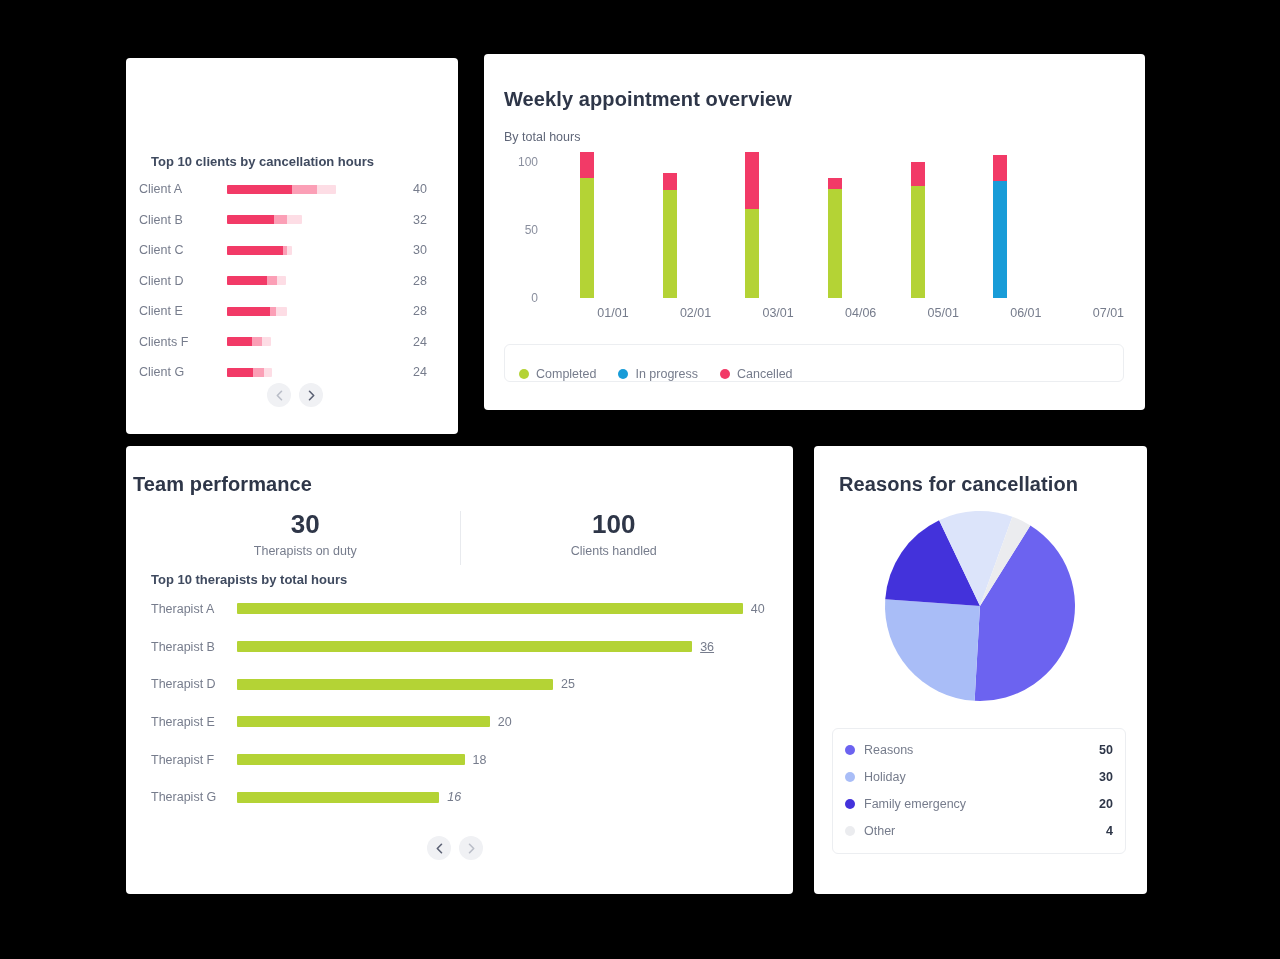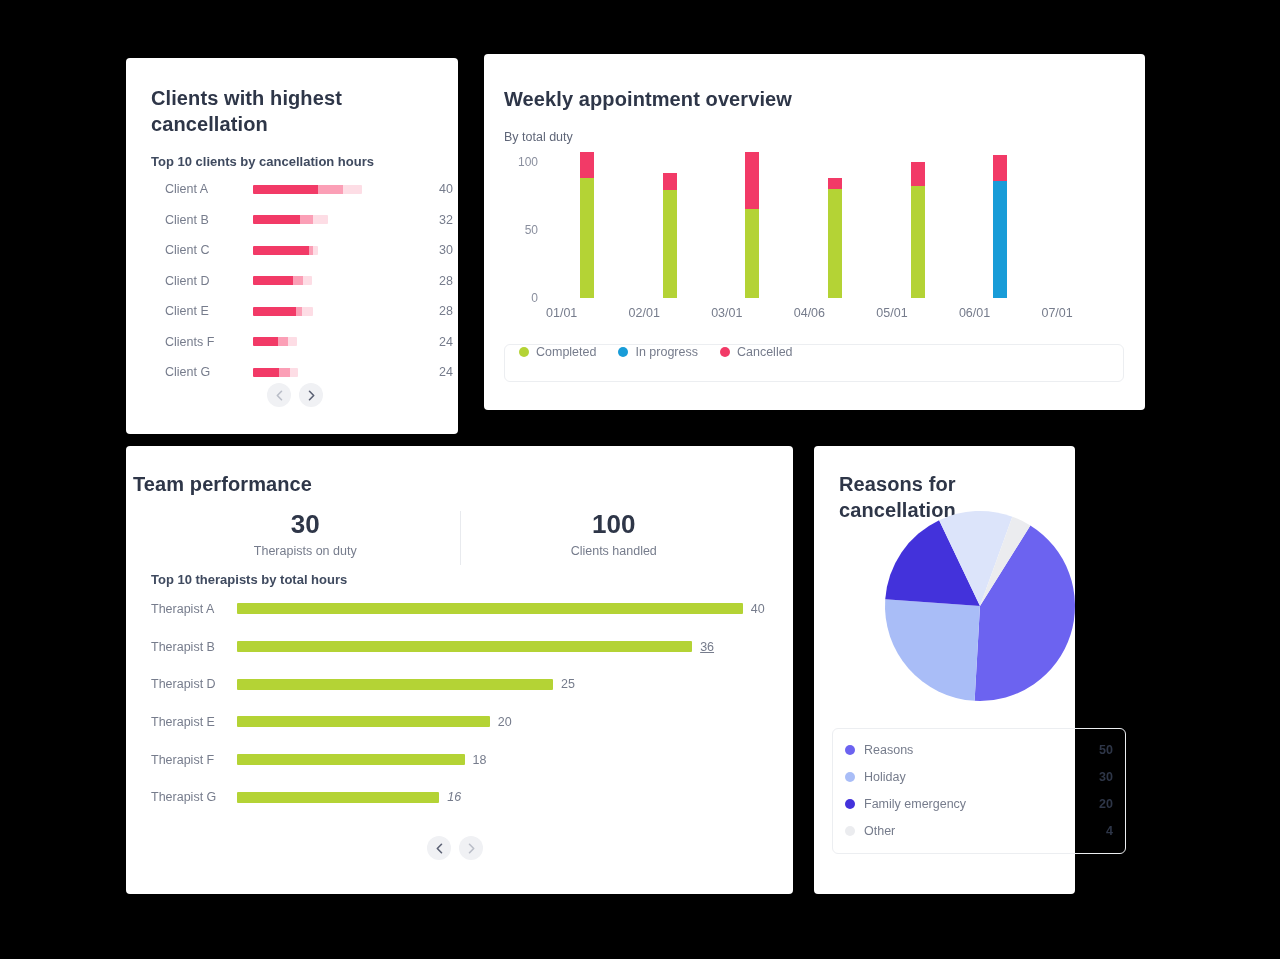--- a/index.html
+++ b/index.html
@@ -23,21 +23,21 @@
     line-height: 26px; letter-spacing: .1px;
   }
   .sub-label {
     font-size: 13px; font-weight: bold; color: #3f4a5f;
   }
 
   
   #card-clients { left: 126px; top: 58px; width: 332px; height: 376px; }
   #card-clients .card-title { position: absolute; left: 25px; top: 27px; width: 240px; }
   #card-clients .sub-label  { position: absolute; left: 25px; top: 96px; }
-  .client-rows { position: absolute; left: 39px; top: 116px; width: 288px; }
+  .client-rows { position: absolute; left: 13px; top: 116px; width: 288px; }
   .client-row {
     display: flex; align-items: center; height: 30.5px;
   }
   .client-name {
     width: 88px; flex: 0 0 88px;
     font-size: 12.5px; color: #767c8c; white-space: nowrap;
   }
   .client-track {
     flex: 1 1 auto; height: 9px; position: relative; display: flex;
     border-radius: 1px; overflow: hidden;
@@ -84,28 +84,28 @@
   .bar-stack {
     width: 14px; display: flex; flex-direction: column;
     justify-content: flex-end; height: 100%;
   }
   .bar-seg { width: 100%; }
   .x-axis {
     position: absolute; left: 42px; right: 0; top: 158px;
     display: flex;
   }
   .x-tick {
-    flex: 1 1 0; text-align: left;
+    flex: 1 1 0; text-align: right;
     font-size: 12.5px; color: #767c8c;
   }
 
   .legend-box {
     position: absolute; left: 20px; top: 290px; width: 620px; height: 38px;
     border: 1px solid #eceef1; border-radius: 6px;
-    display: flex; align-items: flex-start; gap: 22px; padding-left: 14px;
+    display: flex; align-items: flex-end; gap: 22px; padding-left: 14px;
   }
   .legend-item { display: flex; align-items: center; gap: 7px; }
   .legend-dot { width: 10px; height: 10px; border-radius: 50%; }
   .legend-txt { font-size: 12.5px; color: #767c8c; }
 
   
   #card-team { left: 126px; top: 446px; width: 667px; height: 448px; }
   #card-team .card-title { position: absolute; left: 7px; top: 25px; }
   .kpis {
     position: absolute; left: 25px; top: 62px; width: 617px; height: 60px;
@@ -127,40 +127,39 @@
     font-size: 12.5px; color: #767c8c; white-space: nowrap;
   }
   .ther-track { flex: 1 1 auto; height: 11px; position: relative; }
   .ther-fill { height: 100%; border-radius: 1px; }
   .ther-val {
     position: absolute; top: 50%; transform: translateY(-50%);
     font-size: 12.5px; color: #767c8c; white-space: nowrap;
   }
 
   
-  #card-pie { left: 814px; top: 446px; width: 261px; height: 448px; }
+  #card-pie { left: 814px; top: 446px; width: 333px; height: 448px; }
   #card-pie .card-title { position: absolute; left: 25px; top: 25px; }
   .pie-wrap { position: absolute; left: 0; top: 52px; width: 331px; height: 220px; }
   .pie-legend {
     position: absolute; left: 18px; top: 282px; width: 294px;
     border: 1px solid #eceef1; border-radius: 6px;
     padding: 7px 12px 9px 12px;
   }
   .pl-row { display: flex; align-items: center; height: 27px; }
   .pl-dot { width: 10px; height: 10px; border-radius: 50%; flex: 0 0 10px; }
   .pl-lbl { flex: 1 1 auto; font-size: 12.5px; color: #767c8c; margin-left: 9px; }
   .pl-val { font-size: 12.5px; font-weight: bold; color: #2e3648; }
 </style>
 </head>
 <body>
 
 <div class="stage">
 
   <div class="card" id="card-clients">
-    <div class="card-title">Clients with highest cancellation</div>
     <div class="sub-label">Top 10 clients by cancellation hours</div>
     <div class="client-rows" id="client-rows">
         <div class="client-row">
           <div class="client-name">Client A</div>
           <div style="flex: 1 1 auto; position: relative; height: 9px;">
             <div class="client-track" style="width: 65.5%;">
               <div class="seg" style="width: 60%; background: rgb(242, 58, 103);"></div>
               <div class="seg" style="width: 23%; background: rgb(251, 159, 182);"></div>
               <div class="seg" style="width: 17%; background: rgb(253, 221, 229);"></div>
             </div>
@@ -243,21 +242,21 @@
       <button class="pg-btn">
         <svg width="9" height="11" viewBox="0 0 9 11">
           <path d="M2.5 1.3 L6.7 5.5 L2.5 9.7" fill="none" stroke="#5b6174" stroke-width="1.6" stroke-linecap="round" stroke-linejoin="round"></path>
         </svg>
       </button>
     </div>
   </div>
 
   <div class="card" id="card-weekly">
     <div class="card-title">Weekly appointment overview</div>
-    <div class="sub-label">By total duty</div>
+    <div class="sub-label">By total hours</div>
 
     <div class="plot">
       <div class="y-axis" id="weekly-yaxis">
           <div class="y-tick" style="top: 150px;">0</div>
           <div class="y-tick" style="top: 81.8182px;">50</div>
           <div class="y-tick" style="top: 13.6364px;">100</div>
         </div>
       <div class="bars" id="weekly-bars">
           <div class="bar-slot">
             <div class="bar-stack">

